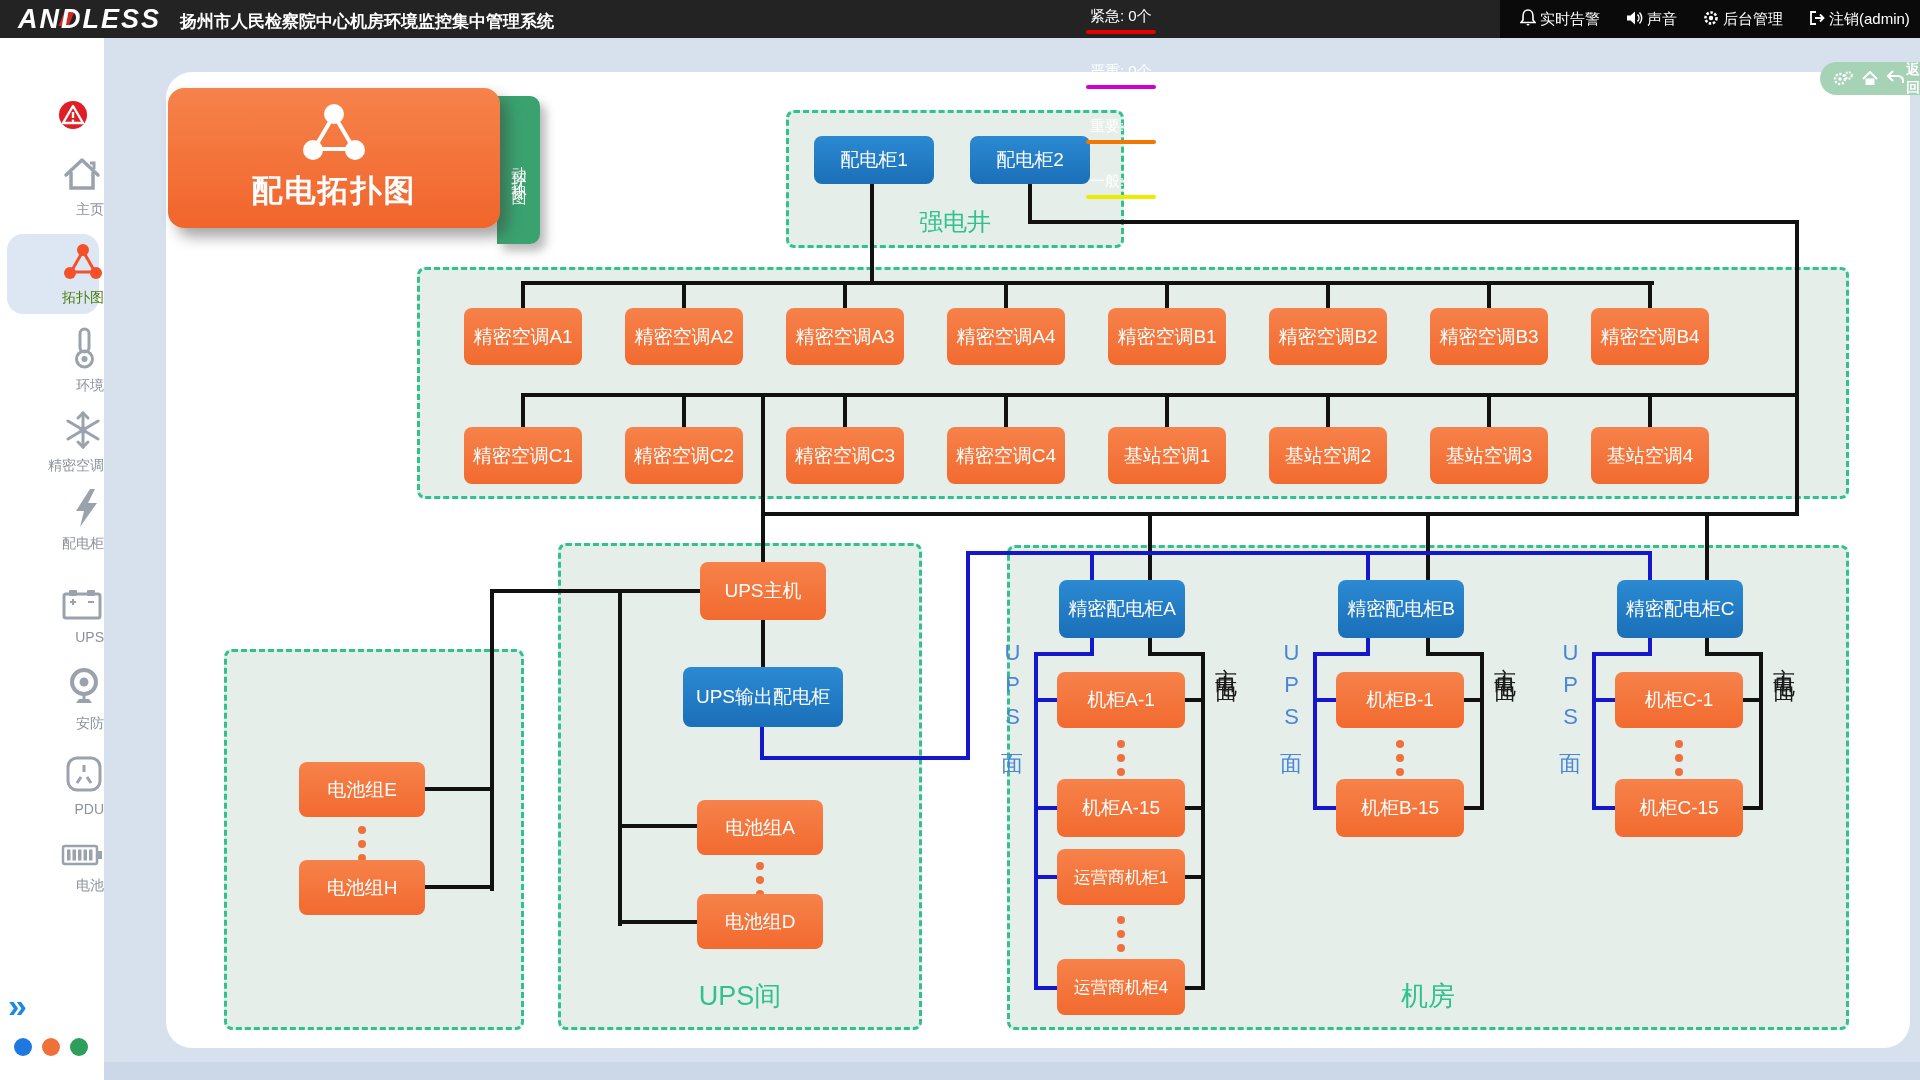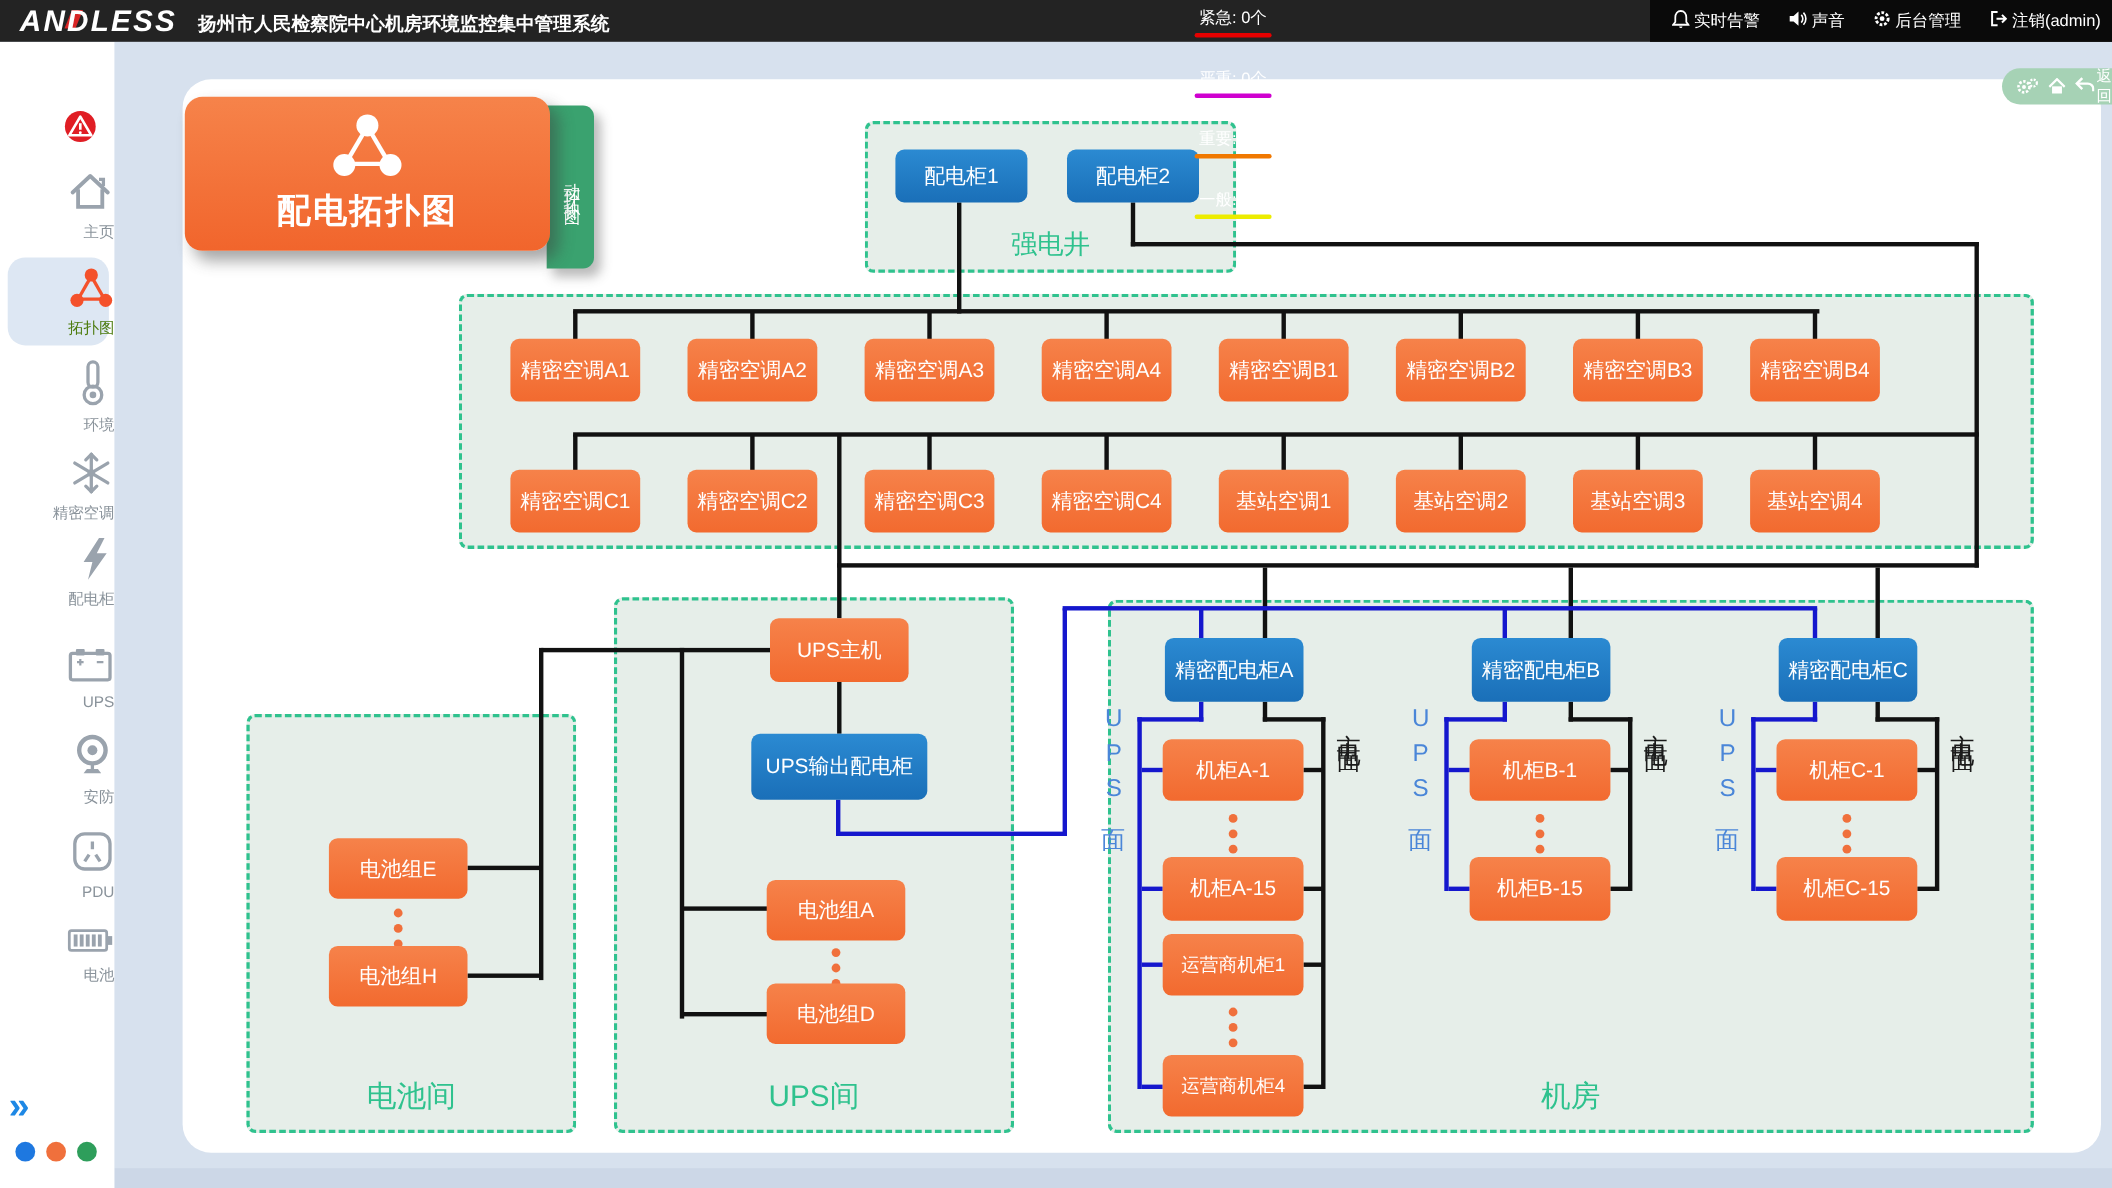--- a/index.html
+++ b/index.html
@@ -34,21 +34,21 @@
   
   .main-bg { position:absolute; left:104px; top:38px; width:1816px; height:1042px; background:#d7e1ee; }
   .panel { position:absolute; left:166px; top:72px; width:1744px; height:976px; background:#ffffff; border-radius:26px; }
   .hscroll { position:absolute; left:104px; top:1062px; width:1816px; height:18px; background:#ccd7e7; }
 
   .title-card { position:absolute; left:168px; top:88px; width:332px; height:140px; background:linear-gradient(180deg,#f6834a,#f1652c); border-radius:16px; box-shadow:8px 9px 14px rgba(60,60,60,.45); z-index:10; text-align:center; }
   .card-title { color:#fff; font-size:31px; font-weight:bold; letter-spacing:2px; margin-top:2px; }
   .side-tab { position:absolute; left:497px; top:96px; width:43px; height:148px; background:#3aa26f; border-radius:0 10px 10px 0; box-shadow:6px 7px 10px rgba(60,60,60,.35); z-index:9; display:flex; align-items:center; justify-content:center; cursor:pointer; }
   .side-tab-text { writing-mode:vertical-lr; text-orientation:upright; color:#fff; font-size:15px; letter-spacing:6px; }
   .mini-toolbar { position:absolute; left:1820px; top:62px; width:100px; height:33px; background:#a6d2b5; border-radius:17px 0 0 17px; display:flex; align-items:center; gap:8px; padding-left:12px; z-index:11; }
-  .mini-btn { display:flex; align-items:center; gap:2px; color:#fff; font-size:14px; font-weight:normal; cursor:pointer; }
+  .mini-btn { display:flex; align-items:center; gap:2px; color:#fff; font-size:14px; font-weight:bold; cursor:pointer; }
 
   
   .sec { position:absolute; border:3px dashed #2fc28e; border-radius:8px; background:#e6eee9; z-index:1; }
   .sec-label { position:absolute; color:#2fc28e; text-align:center; z-index:4; }
 
   
   .ln { position:absolute; background:#111111; z-index:2; }
   .lnb { position:absolute; background:#1517cd; z-index:2; }
 
   
@@ -396,21 +396,20 @@
   <div class="node or" style="left:1430px;top:427px;width:118px;height:57px">基站空调3</div>
   <div class="node or" style="left:1591px;top:427px;width:118px;height:57px">基站空调4</div>
 
   <div class="node or" style="left:299px;top:762px;width:126px;height:55px">电池组E</div>
   <div class="dots" style="left:358px;top:826px">
       <i></i>
       <i></i>
       <i></i>
     </div>
   <div class="node or" style="left:299px;top:860px;width:126px;height:55px">电池组H</div>
-  <div class="sec-label" style="left:224px;top:978px;width:300px;font-size:27px">电池间</div>
 
   <div class="node or" style="left:700px;top:562px;width:126px;height:58px">UPS主机</div>
   <div class="node bl" style="left:683px;top:667px;width:160px;height:60px">UPS输出配电柜</div>
   <div class="node or" style="left:697px;top:800px;width:126px;height:55px">电池组A</div>
   <div class="dots" style="left:756px;top:862px">
       <i></i>
       <i></i>
       <i></i>
     </div>
   <div class="node or" style="left:697px;top:894px;width:126px;height:55px">电池组D</div>

